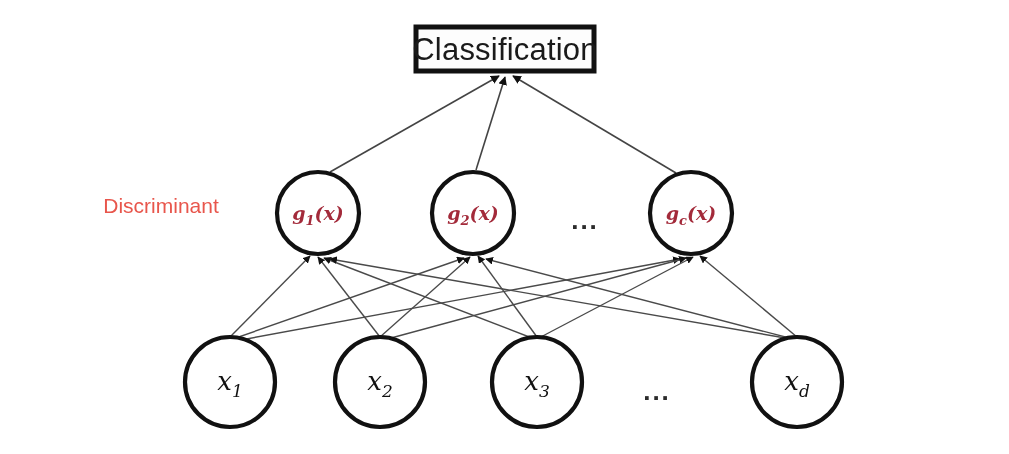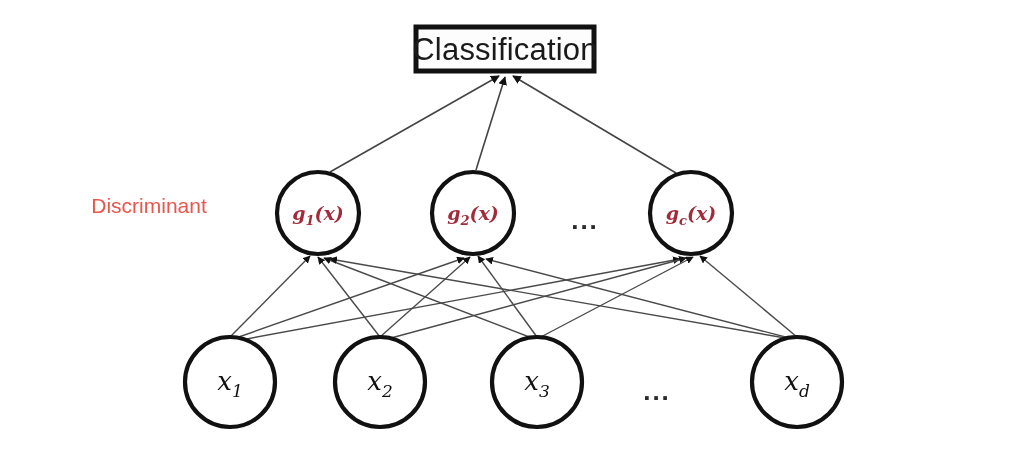--- a/index.html
+++ b/index.html
@@ -184,17 +184,17 @@
     <g>
       <circle class="node-circle" cx="797" cy="382" r="45"></circle>
       <text x="797" y="390" text-anchor="middle">
         <tspan class="x-label">x</tspan><tspan class="x-label-sub" dy="7">d</tspan>
       </text>
     </g>
 
     <text class="ellipsis-text" x="657" y="400" text-anchor="middle">...</text>
   </svg>
 
-  <div class="side-caption" style="left: 64px; top: 166px; width: 170px;">
+  <div class="side-caption" style="left: 76px; top: 166px; width: 170px;">
     <div>Discriminant</div>
   </div>
 
 </div>
 
 </body></html>

